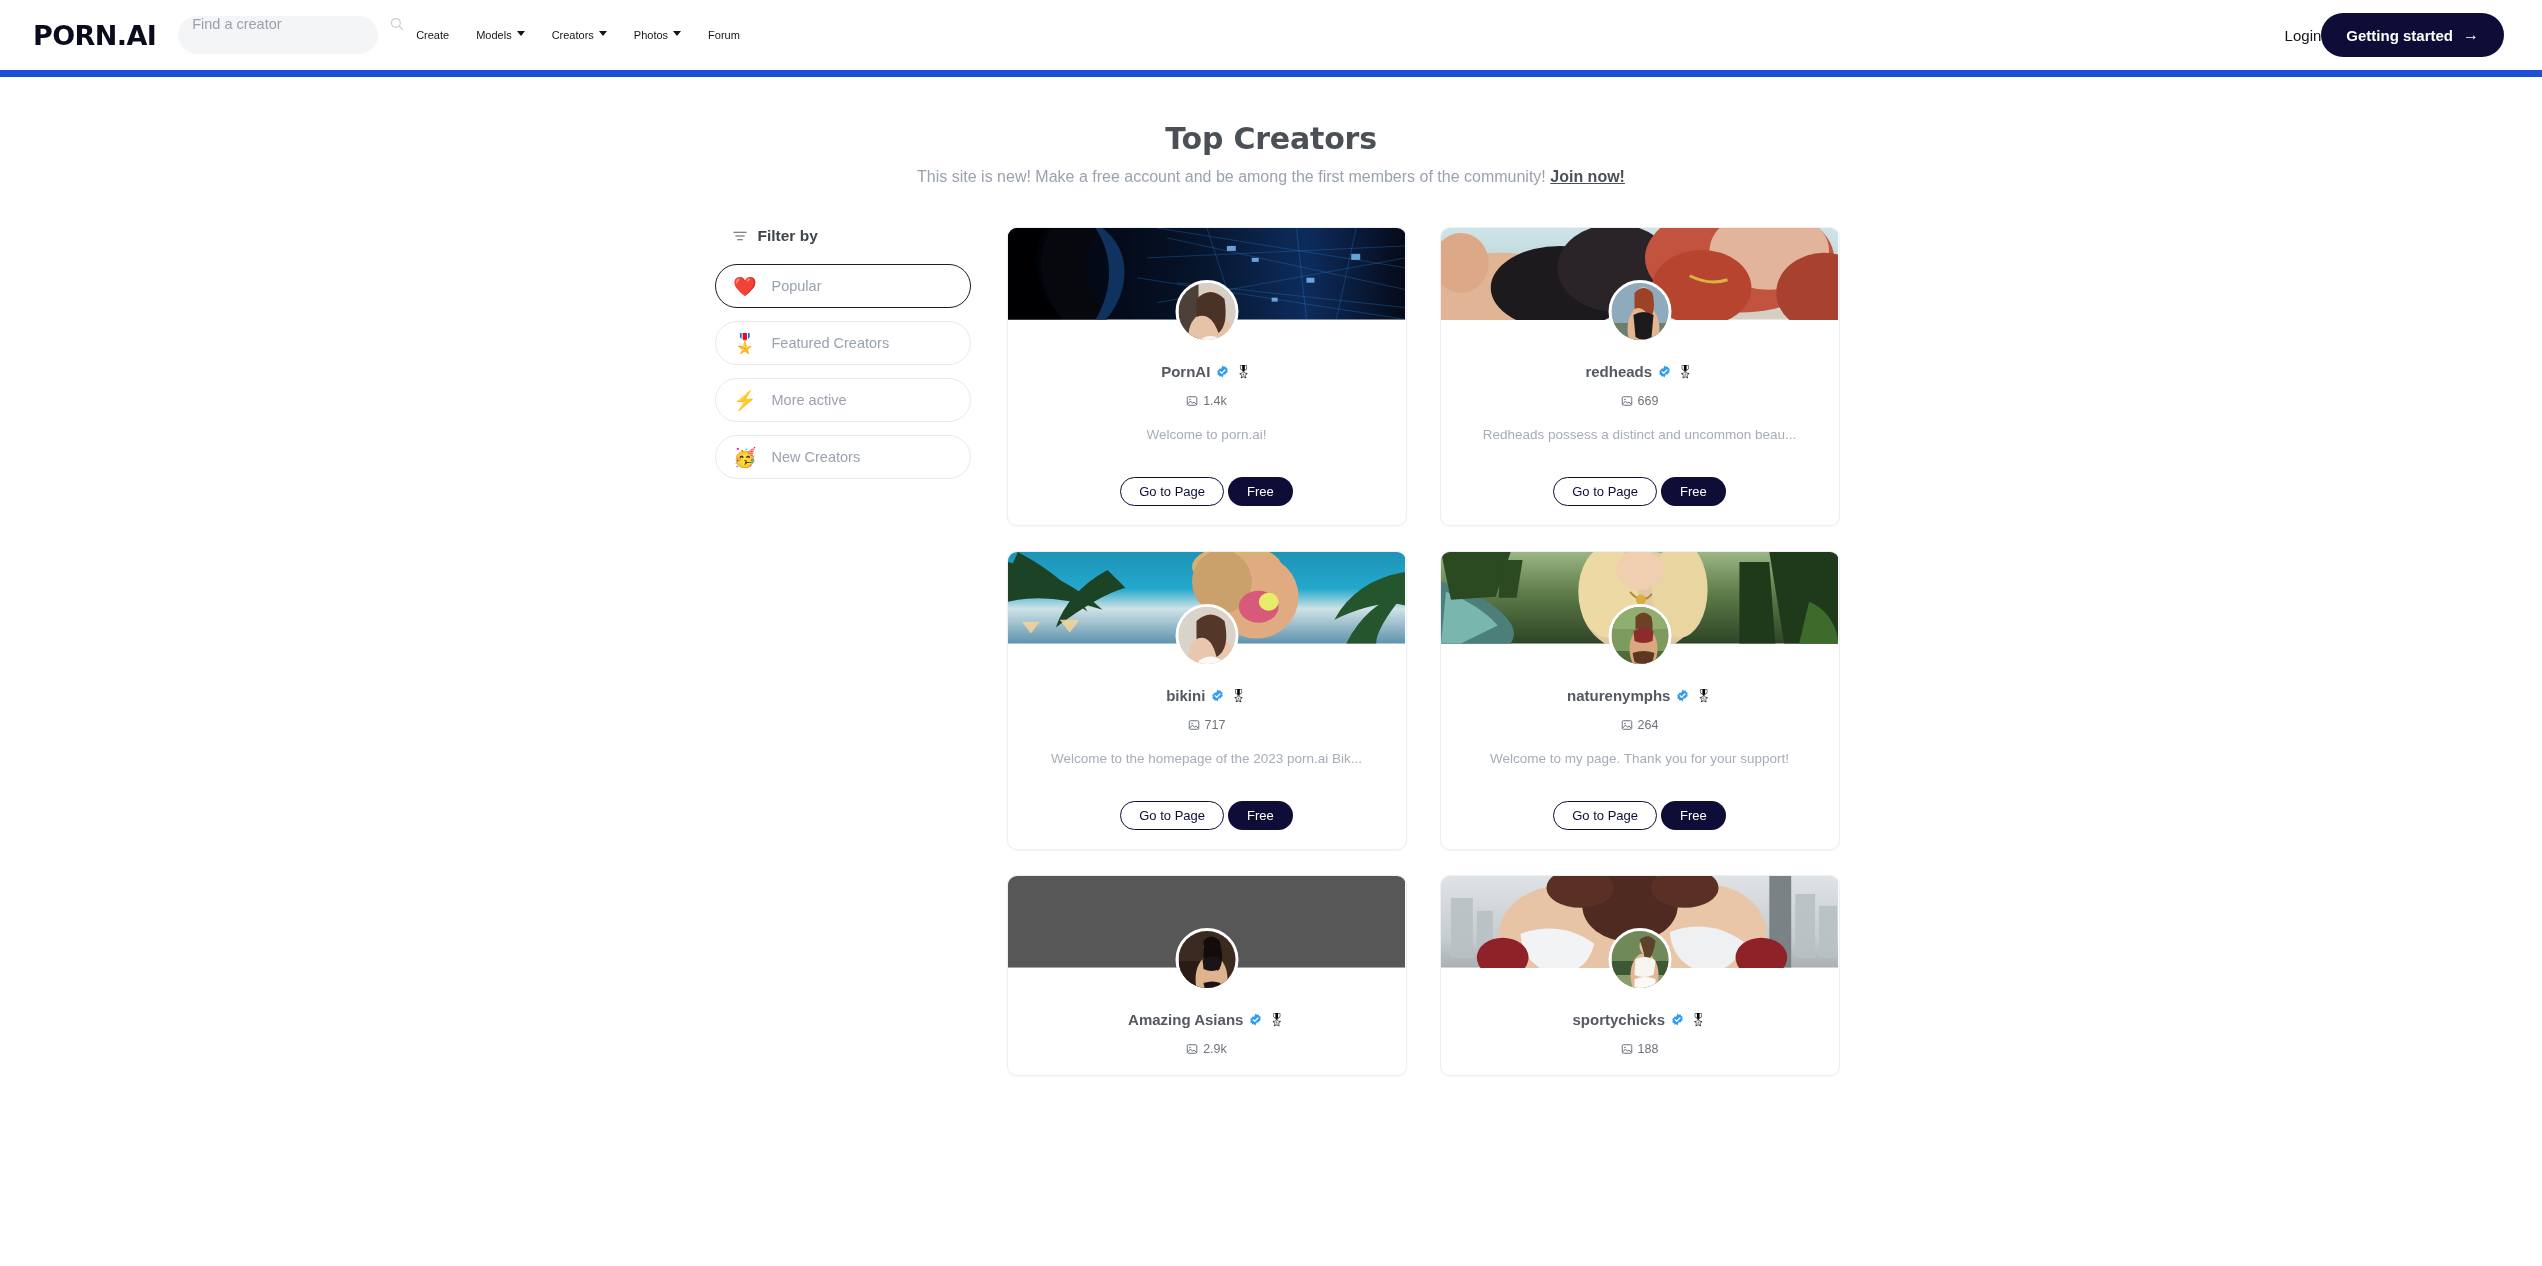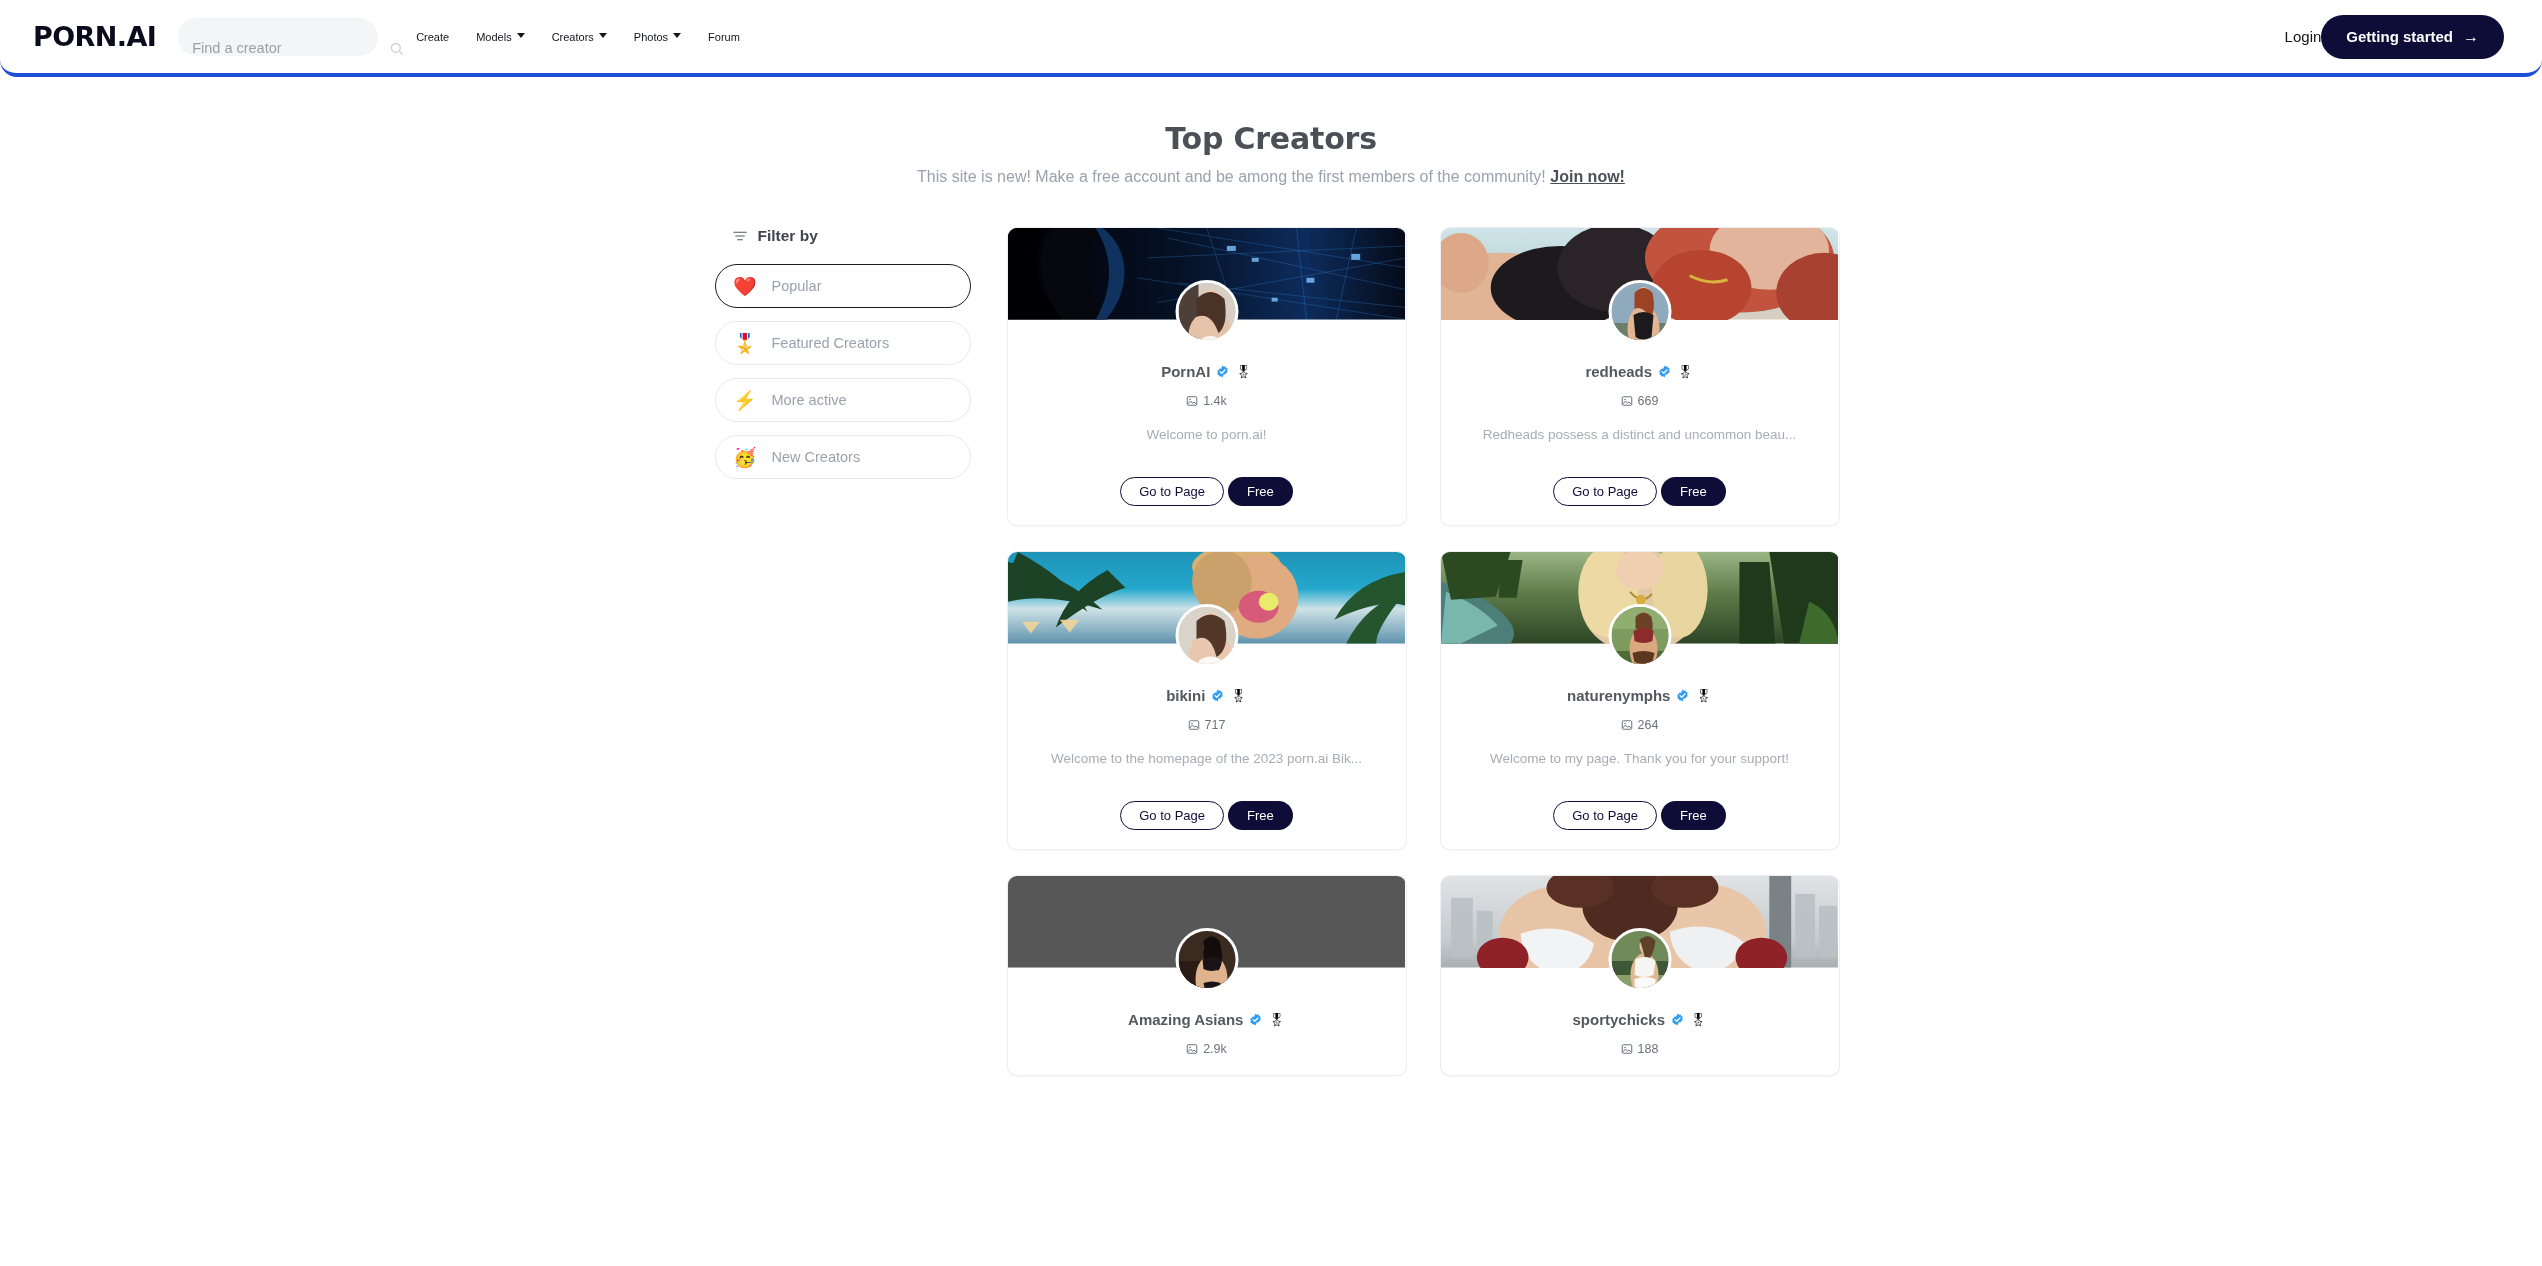--- a/index.html
+++ b/index.html
@@ -9,42 +9,41 @@
     background: #ffffff;
     font-family: "Liberation Sans", sans-serif;
     overflow: hidden;
   }
 
   
   .header {
     height: 77px;
     width: 100%;
     background: #ffffff;
-    border-bottom: 4px solid #1d4ed8;
+    border-bottom: 7px solid #1d4ed8;
     display: flex;
     align-items: center;
     padding: 0 38px 0 33px;
     position: relative;
-    border-radius: 17px;
   }
   .logo {
     font-size: 27px;
     font-weight: 800;
     letter-spacing: -0.6px;
     color: #0b0b1e;
     margin-right: 22px;
     font-family: "DejaVu Sans", sans-serif;
   }
   .search-box {
     width: 200px;
     height: 38px;
     background: #f4f5f7;
     border-radius: 19px;
     display: flex;
-    align-items: flex-end;
+    align-items: flex-start;
     padding: 0 14px;
     margin-right: 38px;
     gap: 10px;
   }
   .search-box input {
     flex: 1;
     border: none;
     outline: none;
     background: transparent;
     font-size: 14.5px;

